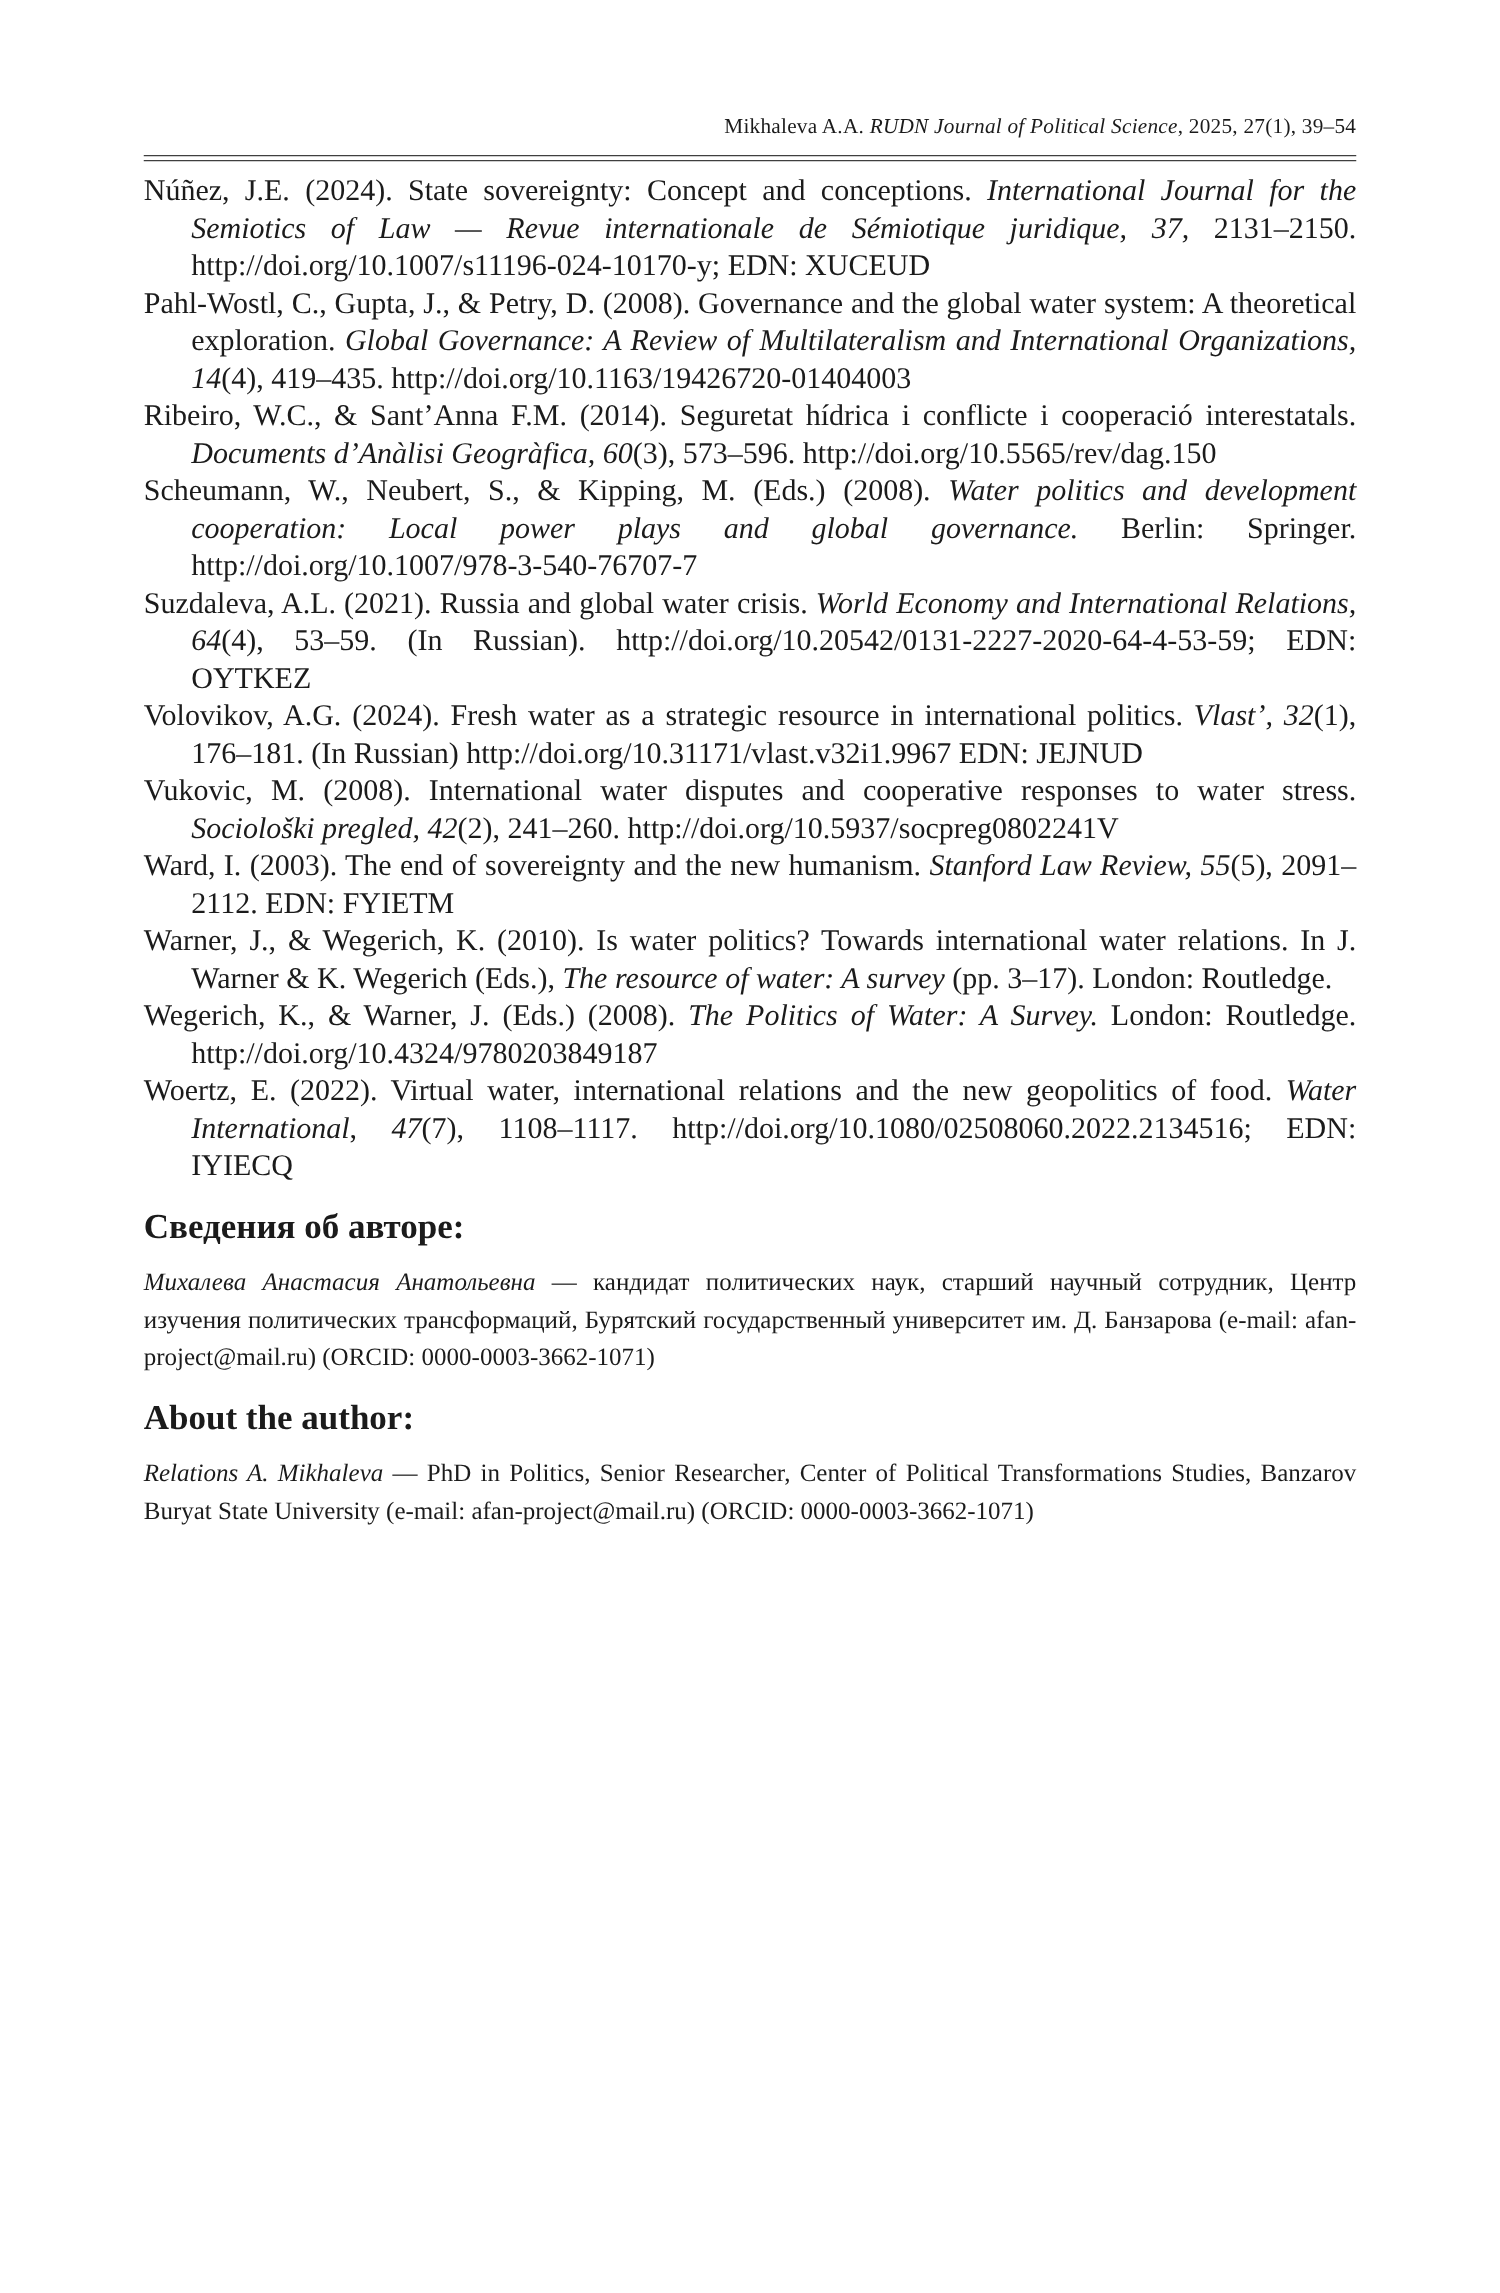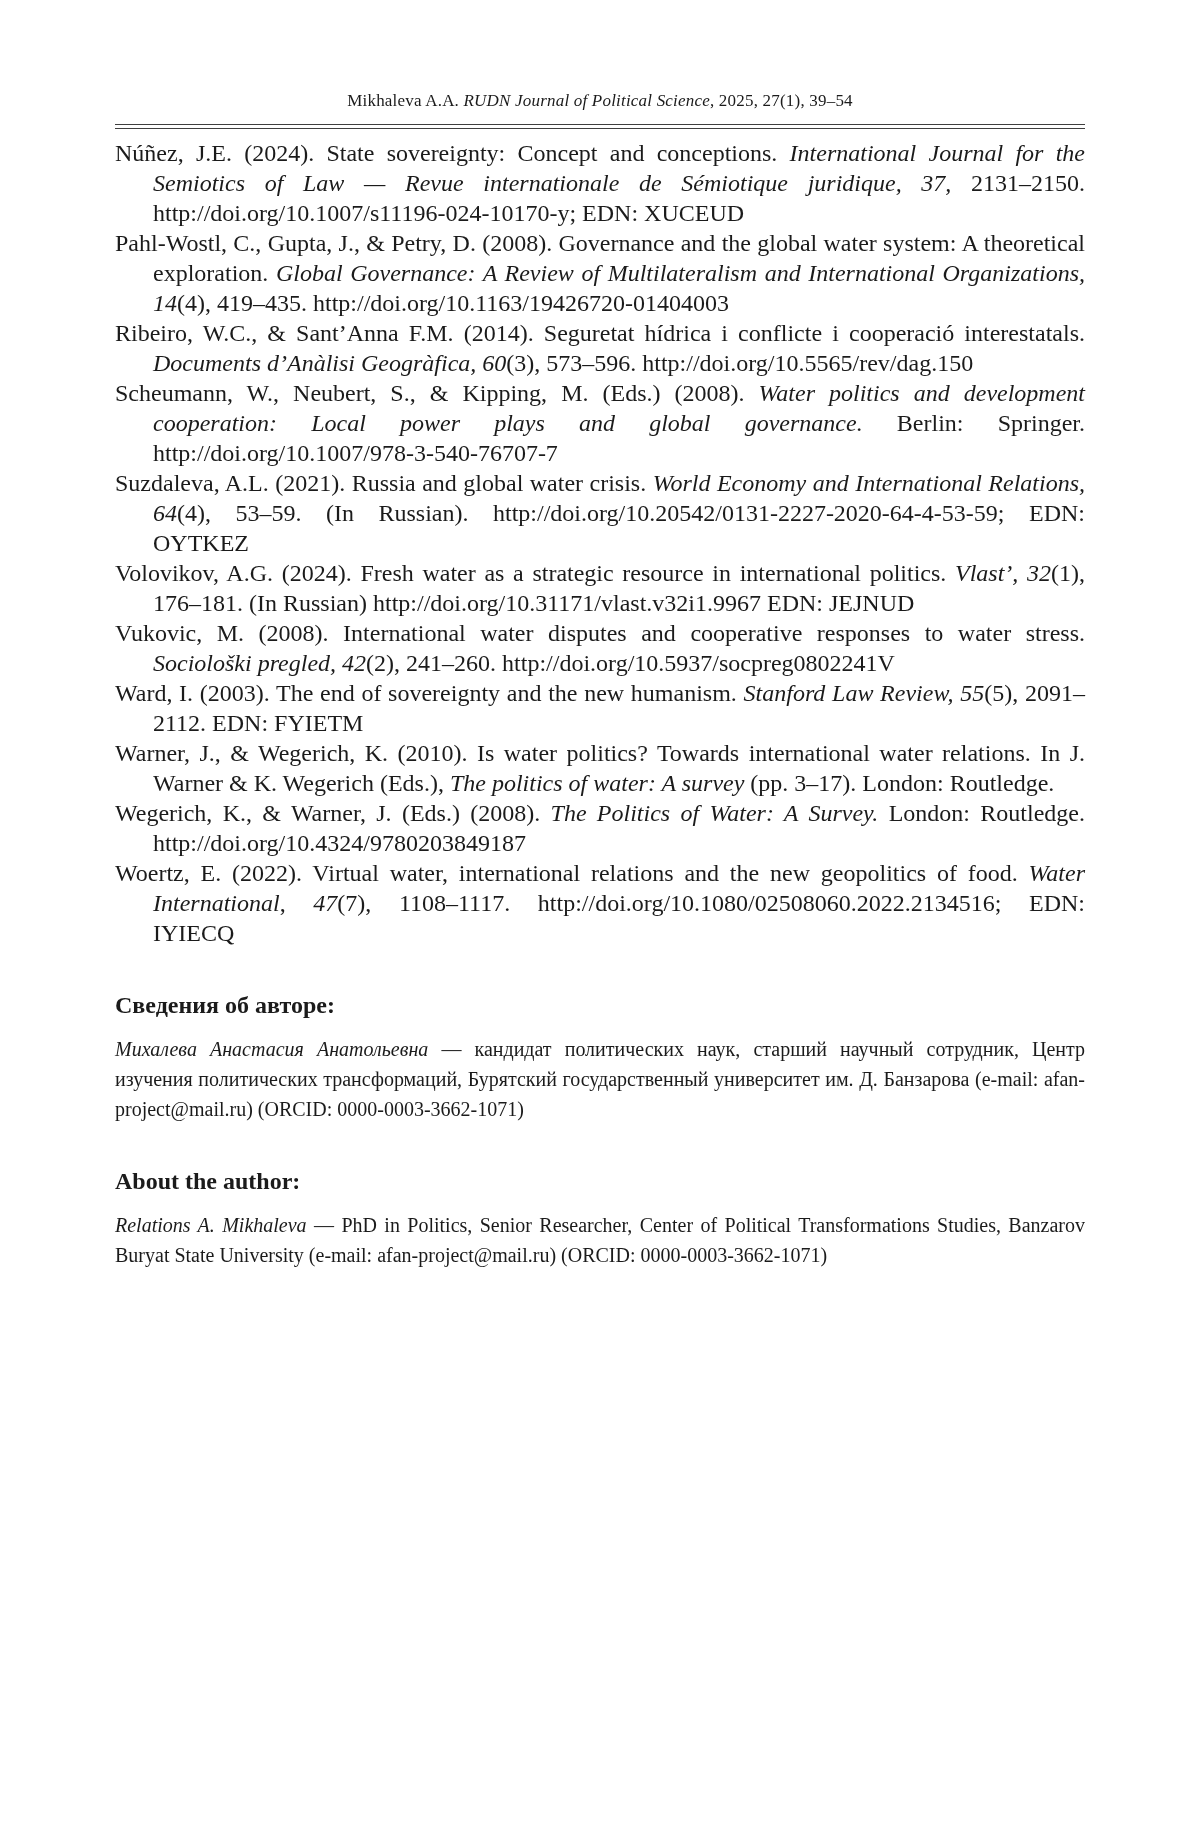--- a/index.html
+++ b/index.html
@@ -6,21 +6,21 @@
   html, body { background: #ffffff; }
   body {
     width: 1200px; height: 1834px;
     color: #1b1b1b;
     font-family: "Liberation Serif", "DejaVu Serif", serif;
     overflow: hidden;
   }
   .page { padding: 90px 115px 0 115px; }
 
   .running-header {
-    text-align: center;
+    text-align: right;
     font-size: 17px;
     line-height: 21px;
     margin-bottom: 13px;
     letter-spacing: 0.2px;
   }
   .double-rule {
     height: 5px;
     border-top: 1.5px solid #3f3f3f;
     border-bottom: 1.5px solid #3f3f3f;
     margin-bottom: 9px;
@@ -30,24 +30,24 @@
   .ref {
     font-size: 24px;
     line-height: 30px;
     text-align: justify;
     padding-left: 38px;
     text-indent: -38px;
   }
   .it { font-style: italic; }
 
   .sect-heading {
-    font-size: 24px;
+    font-size: 28px;
     line-height: 30px;
     font-weight: bold;
-    margin-top: 42px;
+    margin-top: 19px;
   }
   .about {
     font-size: 20px;
     line-height: 30px;
     text-align: justify;
     margin-top: 14px;
   }
 </style>
 </head>
 <body>
@@ -62,21 +62,21 @@
 
   <div class="references" id="refs">
       <p class="ref"><span>Núñez, J.E. (2024). State sovereignty: Concept and conceptions. </span><span class="it">International Journal for the Semiotics of Law — Revue internationale de Sémiotique juridique, 37, </span><span>2131–2150. http://doi.org/10.1007/s11196-024-10170-y; EDN: XUCEUD</span></p>
       <p class="ref"><span>Pahl-Wostl, C., Gupta, J., &amp; Petry, D. (2008). Governance and the global water system: A theoretical exploration. </span><span class="it">Global Governance: A Review of Multilateralism and International Organizations, 14</span><span>(4), 419–435. http://doi.org/10.1163/19426720-01404003</span></p>
       <p class="ref"><span>Ribeiro, W.C., &amp; Sant’Anna F.M. (2014). Seguretat hídrica i conflicte i cooperació interestatals. </span><span class="it">Documents d’Anàlisi Geogràfica, 60</span><span>(3), 573–596. http://doi.org/10.5565/rev/dag.150</span></p>
       <p class="ref"><span>Scheumann, W., Neubert, S., &amp; Kipping, M. (Eds.) (2008). </span><span class="it">Water politics and development cooperation: Local power plays and global governance.</span><span> Berlin: Springer. http://doi.org/10.1007/978-3-540-76707-7</span></p>
       <p class="ref"><span>Suzdaleva, A.L. (2021). Russia and global water crisis. </span><span class="it">World Economy and International Relations, 64</span><span>(4), 53–59. (In Russian). http://doi.org/10.20542/0131-2227-2020-64-4-53-59; EDN: OYTKEZ</span></p>
       <p class="ref"><span>Volovikov, A.G. (2024). Fresh water as a strategic resource in international politics. </span><span class="it">Vlast’, 32</span><span>(1), 176–181. (In Russian) http://doi.org/10.31171/vlast.v32i1.9967 EDN: JEJNUD</span></p>
       <p class="ref"><span>Vukovic, M. (2008). International water disputes and cooperative responses to water stress. </span><span class="it">Sociološki pregled, 42</span><span>(2), 241–260. http://doi.org/10.5937/socpreg0802241V</span></p>
       <p class="ref"><span>Ward, I. (2003). The end of sovereignty and the new humanism. </span><span class="it">Stanford Law Review, 55</span><span>(5), 2091–2112. EDN: FYIETM</span></p>
-      <p class="ref"><span>Warner, J., &amp; Wegerich, K. (2010). Is water politics? Towards international water relations. In J. Warner &amp; K. Wegerich (Eds.), </span><span class="it">The politics of water: A survey</span><span> (pp. 3–17). London: Routledge.</span></p>
+      <p class="ref"><span>Warner, J., &amp; Wegerich, K. (2010). Is water politics? Towards international water relations. In J. Warner &amp; K. Wegerich (Eds.), </span><span class="it">The resource of water: A survey</span><span> (pp. 3–17). London: Routledge.</span></p>
       <p class="ref"><span>Wegerich, K., &amp; Warner, J. (Eds.) (2008). </span><span class="it">The Politics of Water: A Survey.</span><span> London: Routledge. http://doi.org/10.4324/9780203849187</span></p>
       <p class="ref"><span>Woertz, E. (2022). Virtual water, international relations and the new geopolitics of food. </span><span class="it">Water International</span><span>, </span><span class="it">47</span><span>(7), 1108–1117. http://doi.org/10.1080/02508060.2022.2134516; EDN: IYIECQ</span></p>
     </div>
 
   <div class="sect-heading">Сведения об авторе:</div>
   <p class="about"><span class="it">Михалева Анастасия Анатольевна</span><span> — кандидат политических наук, старший научный сотрудник, Центр изучения политических трансформаций, Бурятский государственный университет им. Д. Банзарова (e-mail: afan-project@mail.ru) (ORCID: 0000-0003-3662-1071)</span></p>
 
   <div class="sect-heading">About the author:</div>
   <p class="about"><span class="it">Relations A. Mikhaleva</span><span> — PhD in Politics, Senior Researcher, Center of Political Transformations Studies, Banzarov Buryat State University (e-mail: afan-project@mail.ru) (ORCID: 0000-0003-3662-1071)</span></p>
 

